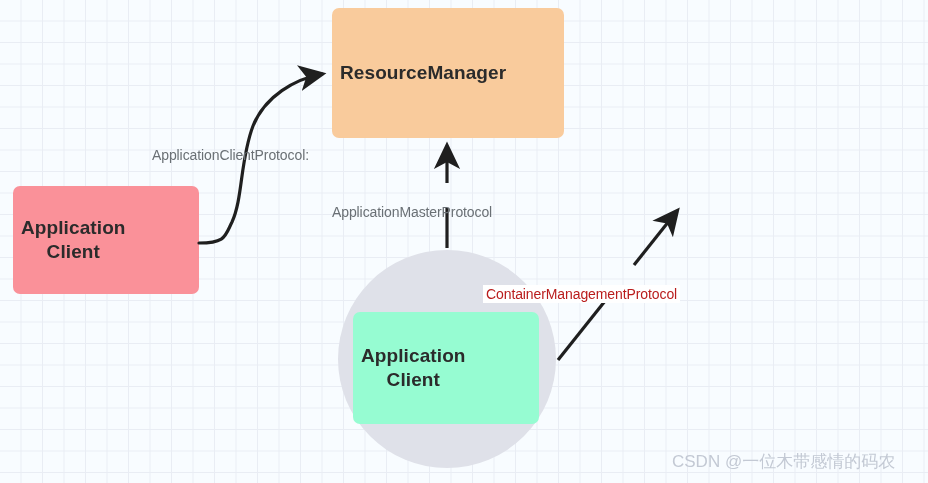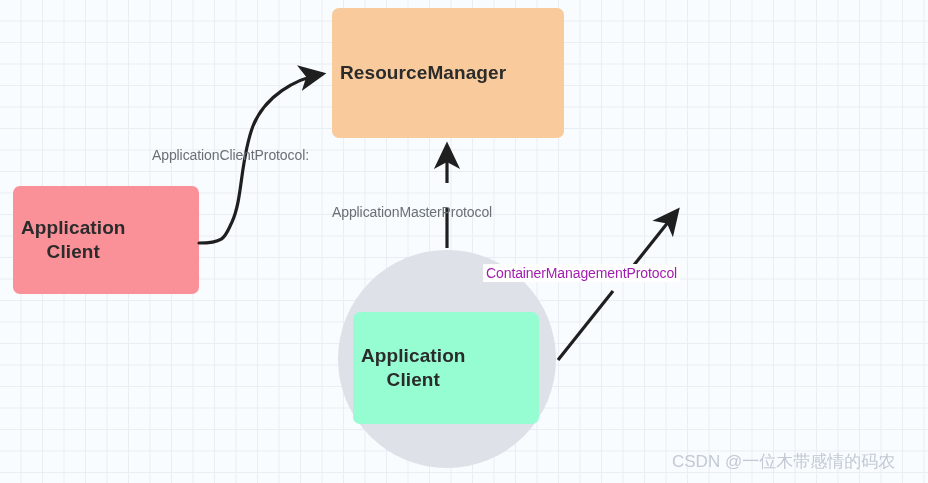--- a/index.html
+++ b/index.html
@@ -80,24 +80,24 @@
   #label-application-client-protocol {
     left: 152px; top: 147px;
     color: #6a7075;
   }
   #label-application-master-protocol {
     left: 332px; top: 184px;
     color: #6a7075;
     margin-top: 20px;
   }
   #label-container-management-protocol {
-    left: 483px; top: 264px;
+    left: 483px; top: 285px;
     background: #ffffff;
     padding: 1px 3px;
-    color: #a21caf;
+    color: #b91c1c;
   }
   #watermark {
     position: absolute;
     left: 672px; top: 450px;
     font-size: 17px;
     color: #c3c9d4;
     white-space: nowrap;
     z-index: 5;
   }
 </style>

